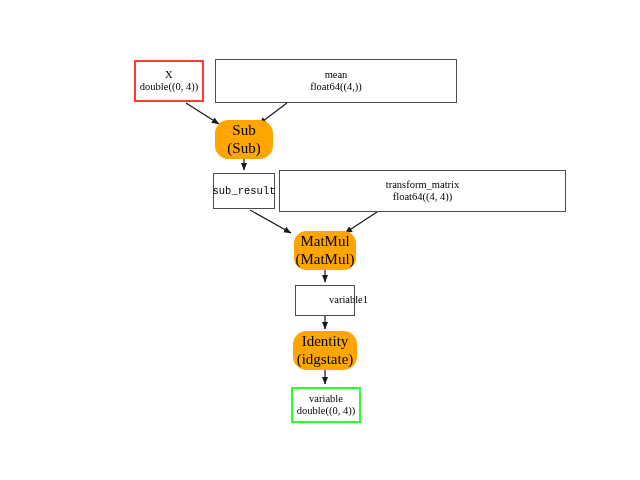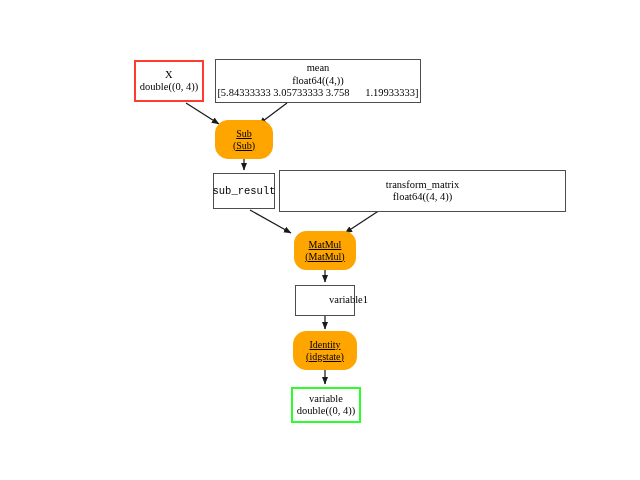--- a/index.html
+++ b/index.html
@@ -46,21 +46,21 @@
   .node-rect.accent-green {
     border: 2px solid #2aff2a;
   }
   .node-op {
     border-radius: 13px;
     background: #ffa500;
     border: 1px solid #ffa500;
   }
   .line1 { font-size: 10.5px; }
   .line2 { font-size: 10.5px; }
-  .op-line { font-size: 10px; text-decoration: underline; }
+  .op-line { font-size: 15px; }
   #x-node .line1 { letter-spacing: .2px; }
   .values-row { font-size: 10.5px; }
 </style>
 </head>
 <body>
 
 <div id="canvas">
 
   <svg id="edge-layer" viewBox="0 0 640 480" width="640" height="480" xmlns="http://www.w3.org/2000/svg">
     <defs>
@@ -79,24 +79,23 @@
       <path d="M325,316 L325,329"></path>
       <path d="M325,370 L325,384"></path>
     </g>
   </svg>
 
   <div id="x-node" class="node node-rect accent-red" style="left:134px; top:60px; width:70px; height:42px;">
     <div class="line1">X</div>
     <div class="line2">double((0, 4))</div>
   </div>
 
-  <div class="node node-rect" style="left:215px; top:59px; width:206px; height:44px;">
+  <div class="node node-rect" style="left:215px; top:59px; width:242px; height:44px;">
     <div class="line1">mean</div>
     <div class="line2">float64((4,))</div>
-    <div class="values-row" style="font-family:'Liberation Serif',serif; white-space:pre;">[5.84333333 3.05733333 3.758      1.19933333]</div>
   </div>
 
   <div class="node node-op" style="left:215px; top:120px; width:58px; height:39px;">
     <div class="op-line">Sub</div>
     <div class="op-line">(Sub)</div>
   </div>
 
   <div class="node node-rect" style="left:213px; top:173px; width:62px; height:36px;font-family:Liberation Mono, monospace;">
     <div class="line1">sub_result</div>
   </div>

